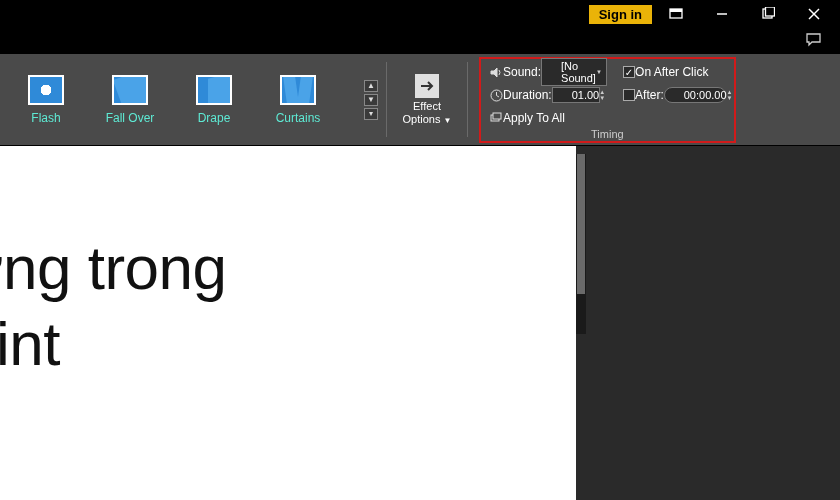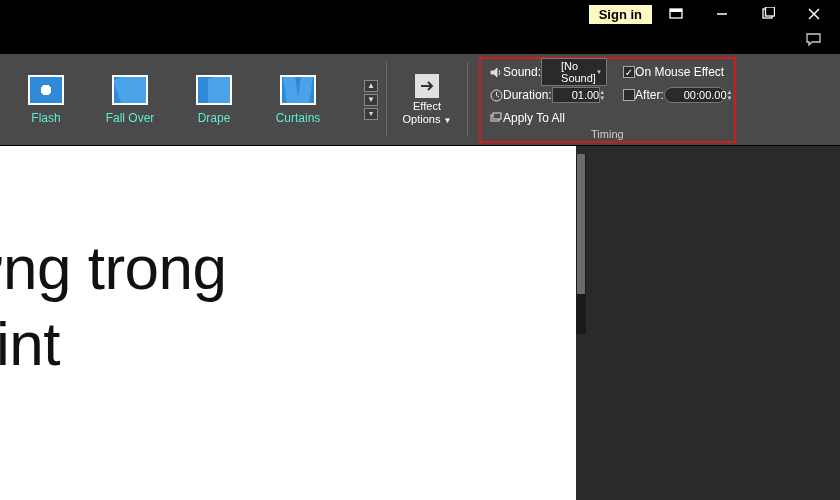--- a/index.html
+++ b/index.html
@@ -16,21 +16,21 @@
   
   .titlebar {
     height: 28px;
     display: flex;
     justify-content: flex-end;
     align-items: center;
     gap: 2px;
     padding-right: 4px;
   }
   .signin-btn {
-    background: #fef9c3; color: #000;
+    background: #eab308; color: #000;
     padding: 2px 10px;
     font-weight: 600;
     font-size: 13px;
     border: none;
   }
   .win-ctrl {
     width: 44px; height: 24px;
     display: flex; align-items: center; justify-content: center;
     color: #fff;
   }
@@ -322,21 +322,21 @@
               <rect x="3" y="1" width="8" height="6" fill="#4a4a4a" stroke="#ddd"></rect>
             </svg>
         </span>
         <span>Apply To All</span>
       </div>
     </div>
 
     <div class="timing-col">
       <div class="timing-row">
         <span class="cb">✓</span>
-        <span>On Mouse Effect</span>
+        <span>On After Click</span>
       </div>
       <div class="timing-row">
         <span class="cb"></span>
         <span>After:</span>
         <div class="field spin-lg">
           <span>00:00.00</span>
           <span class="spinbtns">
               <span>▲</span>
               <span>▼</span>
             </span>

